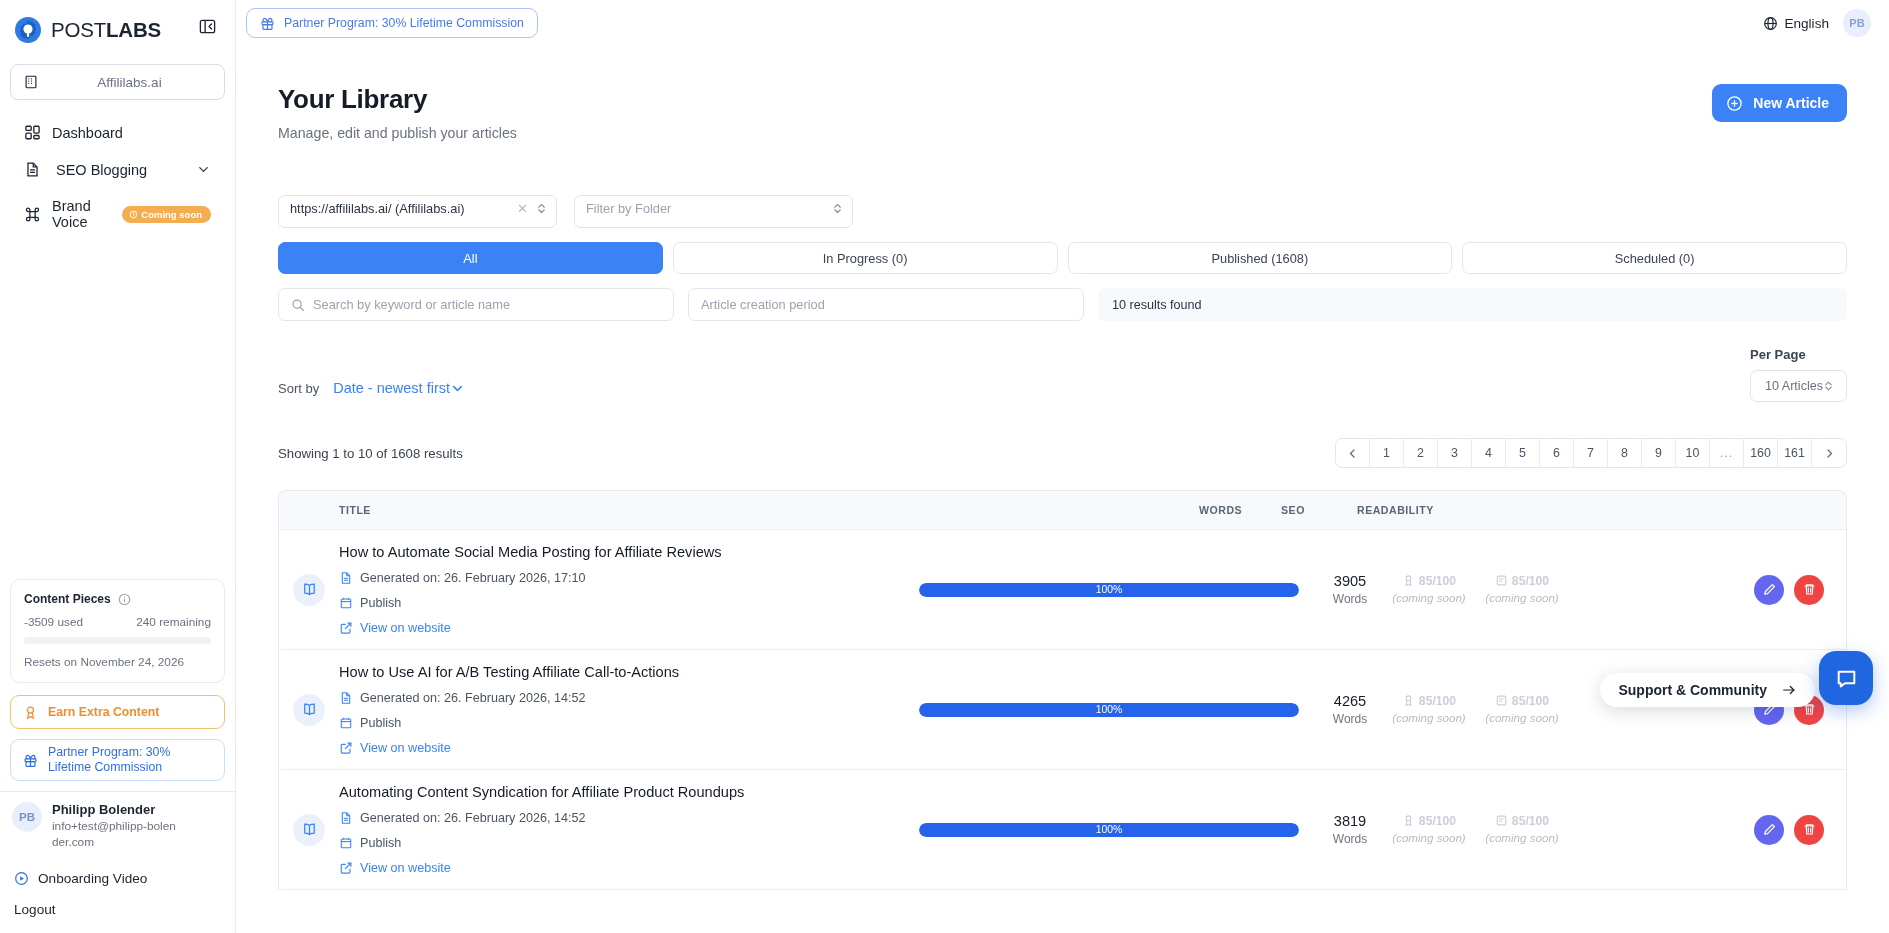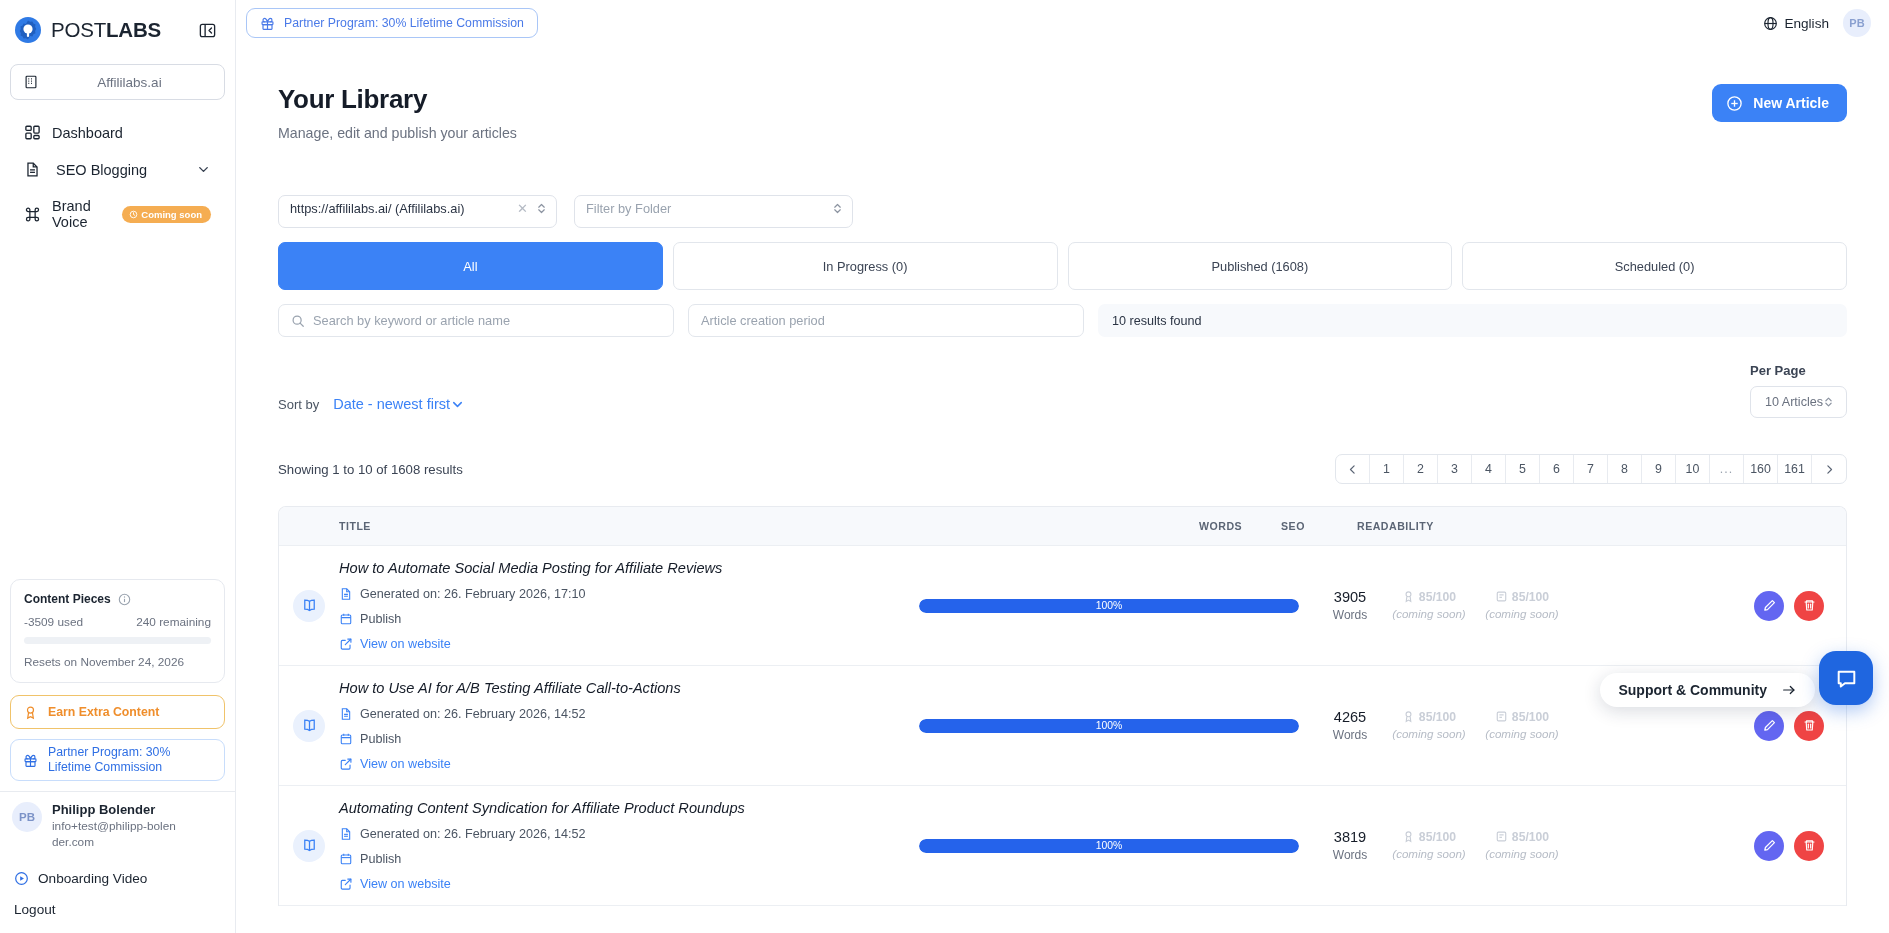--- a/index.html
+++ b/index.html
@@ -14,21 +14,21 @@
 
   
   .sidebar {
     width: 236px; min-width: 236px; height: 933px;
     background: #ffffff;
     border-right: 1px solid #e8ebf0;
     display: flex; flex-direction: column;
     position: relative;
   }
   .brand-row {
-    display: flex; align-items: center; justify-content: space-between;
+    display: flex; align-items: flex-start; justify-content: space-between;
     padding: 16px 18px 14px 14px;
   }
   .brand { display: flex; align-items: center; gap: 9px; }
   .brand-logo { width: 28px; height: 28px; flex: 0 0 28px; }
   .brand-name { font-size: 20.5px; letter-spacing: -0.2px; color: #1b2430; font-weight: 400; }
   .brand-name b { font-weight: 800; }
   .collapse-btn {
     width: 20px; height: 20px; color: #1b2430; cursor: pointer;
     display: flex; align-items: center; justify-content: center;
   }
@@ -138,21 +138,21 @@
   }
   .select-box .val { flex: 1; color: #2b3444; }
   .select-box .ph { flex: 1; color: #9aa3af; }
   .sb-clear { color: #b4bac4; margin-right: 8px; font-size: 13px; }
   .sb-caret { color: #8b93a0; display: flex; }
   #website-filter { width: 279px; }
   #folder-filter { width: 279px; }
 
   .tabs { display: flex; gap: 10px; margin-top: 14px; }
   .tab {
-    flex: 1; height: 48px; border-radius: 7px; border: 1px solid #e2e6ec;
+    flex: 1; height: 32px; border-radius: 7px; border: 1px solid #e2e6ec;
     display: flex; align-items: center; justify-content: center;
     font-size: 12.8px; color: #3b4454; background: #fff; cursor: pointer;
   }
   .tab.active { background: #3b82f6; border-color: #3b82f6; color: #fff; }
 
   .search-row { display: flex; gap: 14px; margin-top: 14px; }
   .inp {
     height: 33px; border: 1px solid #e2e6ec; border-radius: 7px; background: #fff;
     display: flex; align-items: center; gap: 8px; padding: 0 12px;
     font-size: 12.8px; color: #9aa3af;
@@ -205,21 +205,21 @@
   .th-seo { width: 76px; }
   .th-read { width: 110px; }
 
   .trow { display: flex; align-items: center; padding: 14px 22px 14px 0; border-bottom: 1px solid #eceff3; min-height: 94px; }
   .row-icon-cell { width: 60px; display: flex; justify-content: center; }
   .row-icon {
     width: 32px; height: 32px; border-radius: 999px; background: #eaf1fd;
     display: flex; align-items: center; justify-content: center; color: #3b82f6;
   }
   .row-main { width: 570px; }
-  .row-title { font-size: 14.6px; color: #151c28; font-weight: 400; font-style: italic; }
+  .row-title { font-size: 14.6px; color: #151c28; font-weight: 400; }
   .row-meta { display: flex; align-items: center; gap: 7px; font-size: 12.6px; color: #4b5563; margin-top: 11px; }
   .row-meta.link { color: #3b82f6; cursor: pointer; }
   .row-meta .mi { color: #3b82f6; display: flex; }
 
   .bar-cell { width: 400px; padding: 0 10px; }
   .bar {
     height: 14px; border-radius: 999px; background: #e9edf3; overflow: hidden; position: relative;
   }
   .bar > i {
     display: block; height: 100%; background: #2563eb; border-radius: 999px;

